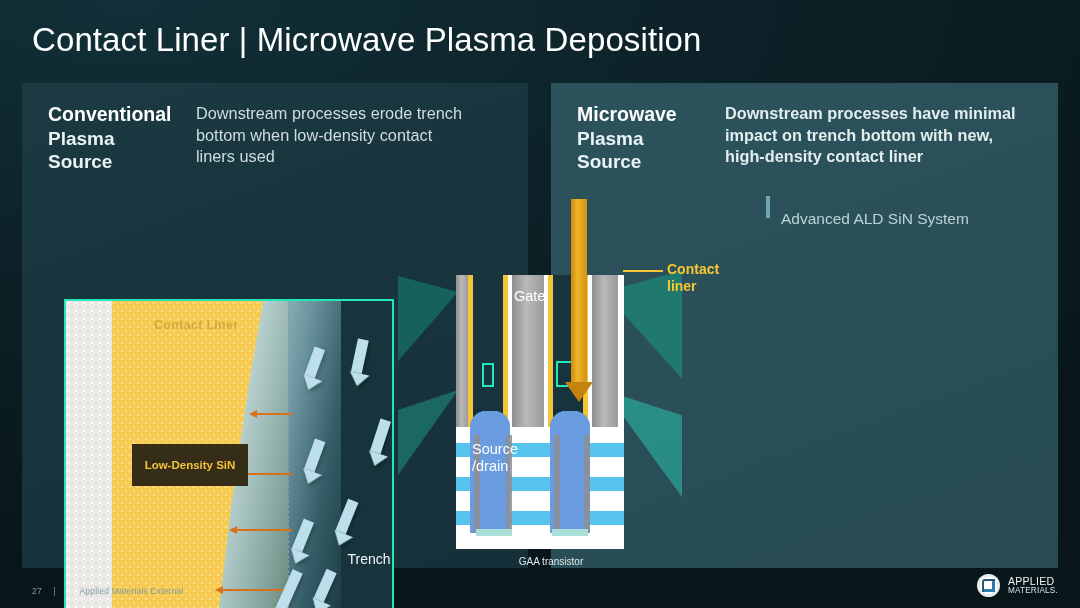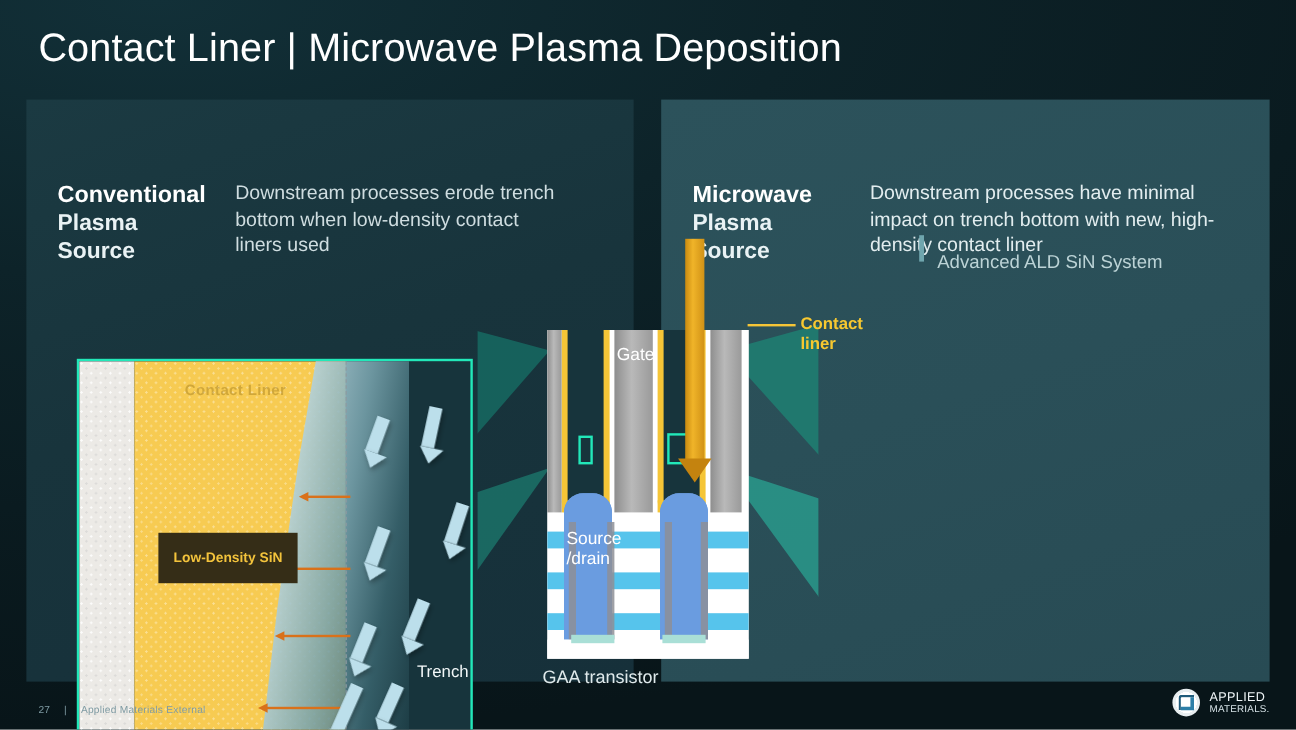--- a/index.html
+++ b/index.html
@@ -19,26 +19,26 @@
     color:#ffffff; white-space:nowrap;
   }
 
   
   .panel{ position:absolute; top:83px; height:485px; }
   #panel-left{ left:22px; width:506px;
     background:linear-gradient(160deg,#1b3a42 0%,#18343c 45%,#16303a 100%); }
   #panel-right{ left:551px; width:507px;
     background:linear-gradient(160deg,#2c525b 0%,#2a4f58 50%,#284b54 100%); }
 
-  .panel-head{ position:absolute; left:26px; top:20px; display:flex; gap:20px;margin-top:48px; }
+  .panel-head{ position:absolute; left:26px; top:20px; display:flex; gap:20px; }
   .ps-title{ width:128px; line-height:1.22; }
   .ps-title .b{ font-size:19.5px; font-weight:bold; color:#fff; display:block; }
   .ps-title .n{ font-size:19px; font-weight:700; color:#e9f2f4; display:block; }
   .ps-desc{ font-size:16.3px; line-height:1.33; color:#cfdde0; }
-  #panel-right .ps-desc{ color:#e2edef; }
+  #panel-right .ps-desc{ color:#e2edef;font-weight:bold; }
 
   #sub-callout{
     position:absolute; left:215px; top:102px;
     display:flex; align-items:center; gap:11px;
   }
   #sub-callout .bar{ width:4px; height:22px; background:#6fa6ae; }
   #sub-callout .tx{ font-size:15.5px; color:#bcd3d6;margin-top:25px; }
 
   
   .frame{
@@ -119,22 +119,22 @@
   .ylining{ position:absolute; background:#f5c537; }
   .sd{ position:absolute; background:#6a9ce0; }
   .sheet{ position:absolute; background:#56c4ec; }
   .vbar{ position:absolute; background:#8d8f96; opacity:.85; }
   .tealbase{ position:absolute; background:#a9dfd6; }
   .hlbox{ position:absolute; border:2px solid #22e8b9; }
 
   #gate-label{ position:absolute; left:116px; top:88px; font-size:14.5px; color:#fff; }
   #sd-label{ position:absolute; left:74px; top:241px; font-size:14.5px; color:#fff;
              line-height:1.16; }
-  #gaa-label{ position:absolute; left:54px; top:356px; width:150px; 
-              font-size:15px; color:#dfe9eb; }
+  #gaa-label{ position:absolute; left:78px; top:356px; width:150px; text-align:center;
+              font-size:10px; color:#dfe9eb; }
 
   
   #gold-arrow{ position:absolute; left:173px; top:-1px; width:16px; height:0; }
   #gold-arrow .shaft{ position:absolute; left:0; top:0; width:16px; height:185px;
       background:linear-gradient(90deg,#c98a10,#f0b429 40%,#d19216 100%); }
   #gold-arrow .head{ position:absolute; left:-6px; top:183px; width:0;height:0;
       border-left:14px solid transparent; border-right:14px solid transparent;
       border-top:20px solid #c4830f; }
 
   
@@ -311,21 +311,21 @@
     <div class="tx">
       <span style="display:block">Contact</span>
       <span style="display:block">liner</span>
     </div>
   </div>
 </div>
 
 <div id="footer">
   <span class="pg">27</span>
   <span>|</span>
-  <span style="margin-left:9px">Applied Materials External</span>
+  <span style="margin-left:21px">Applied Materials External</span>
 </div>
 
 <div id="logo">
   <span class="mark">
       <span></span>
     </span>
   <span class="words">
     <b>APPLIED</b>
     <i>MATERIALS.</i>
   </span>

